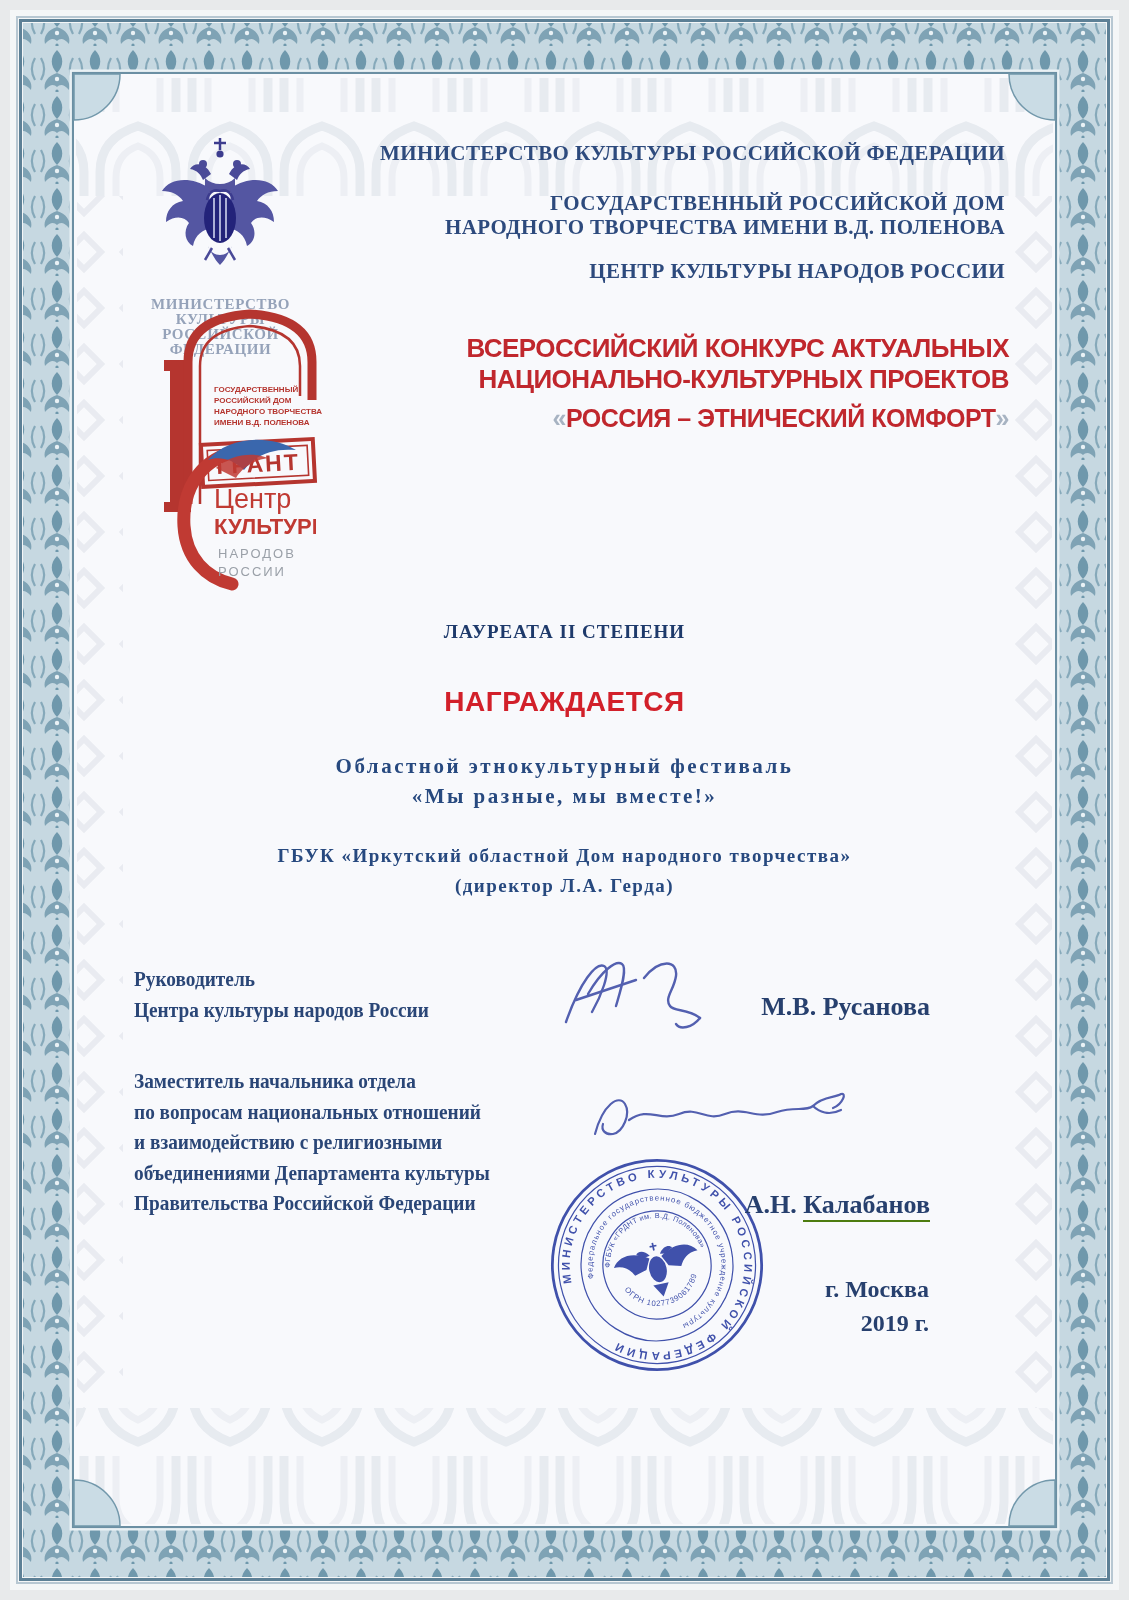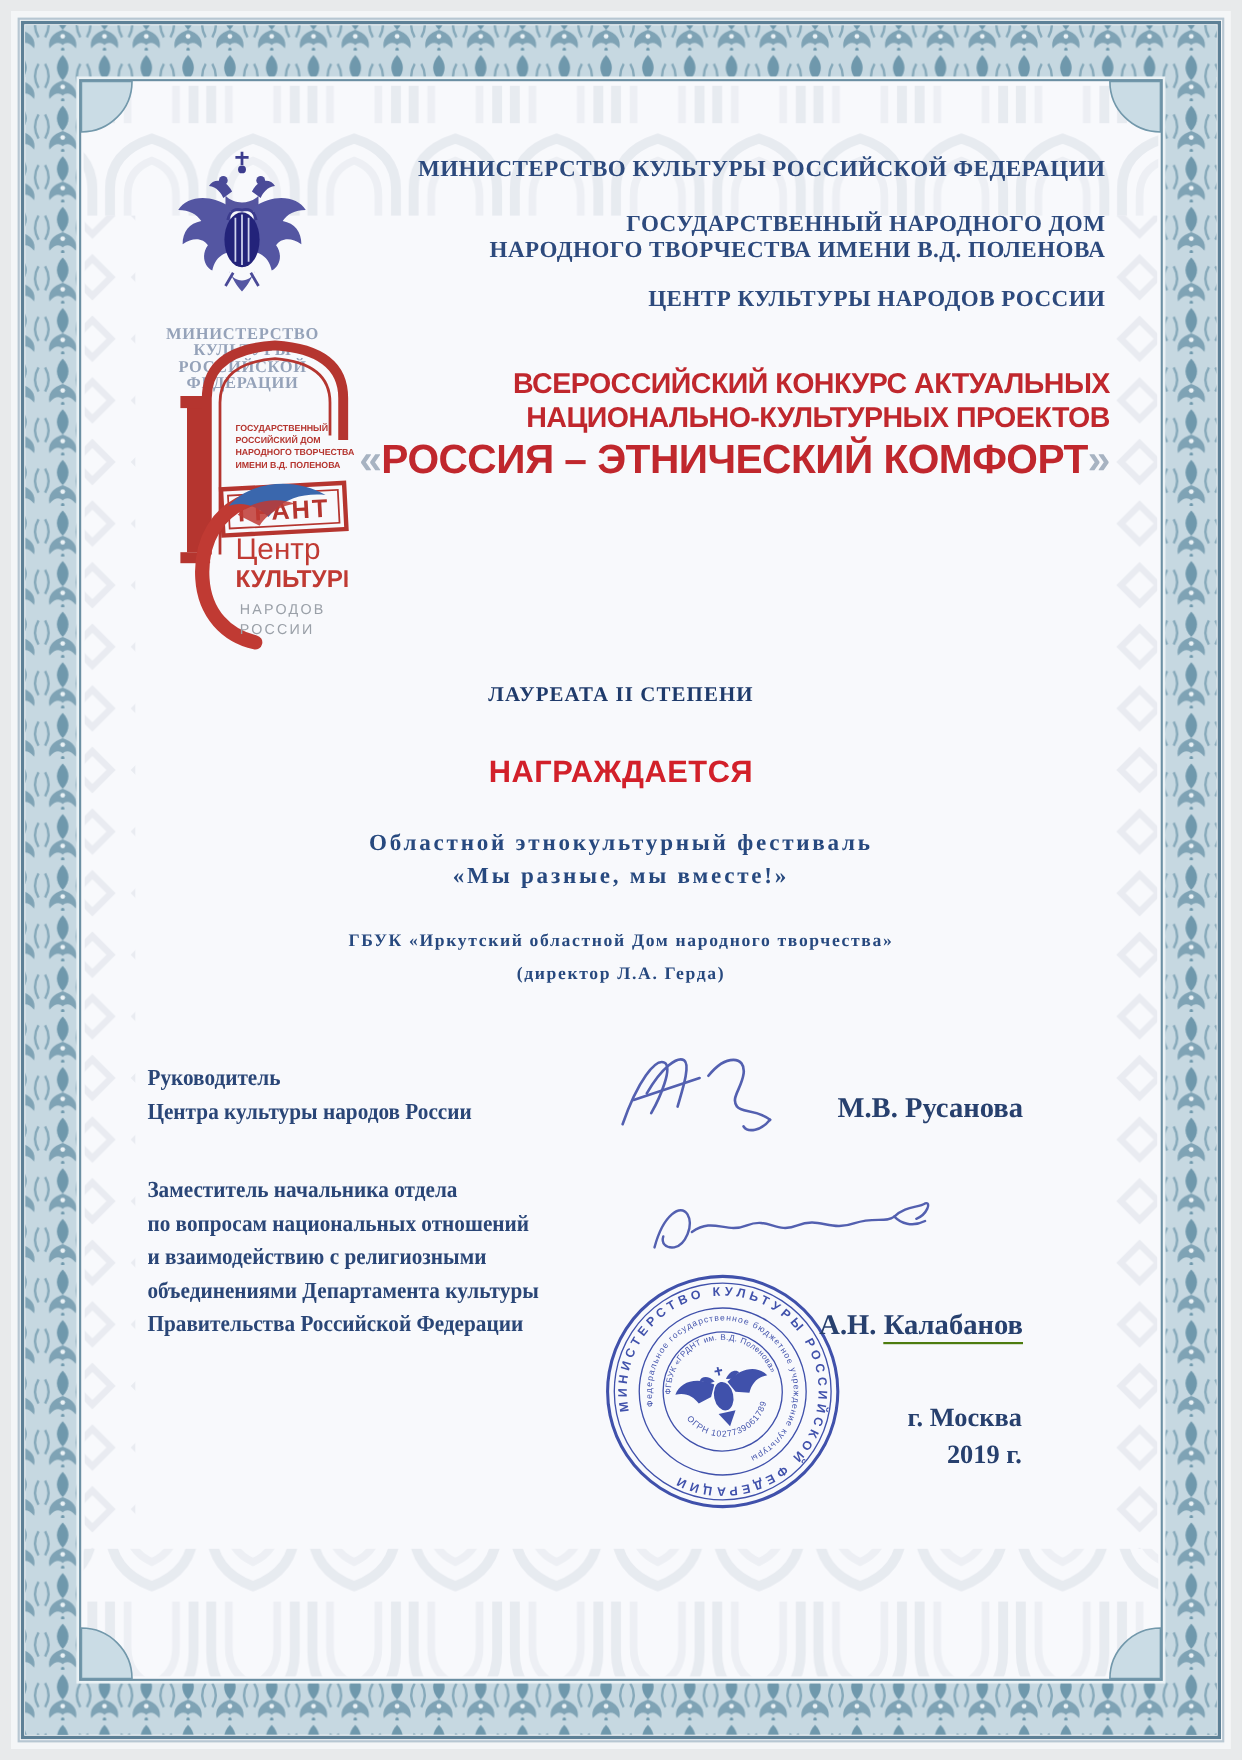--- a/index.html
+++ b/index.html
@@ -13,42 +13,42 @@
   
   .hdr{
     color:#2d4a7d;font-size:21px;font-weight:bold;font-family:"Liberation Serif",serif;
     text-align:right;line-height:24px;letter-spacing:.4px;z-index:3;
   }
   .red-competition{
     color:#c0272d;font-family:"Liberation Sans",sans-serif;font-weight:bold;
     text-align:right;z-index:3;
   }
   .red-competition .small-line{font-size:26px;line-height:31px;letter-spacing:-0.5px;}
-  .big-quote-line{font-size:37px;line-height:40px;margin-top:3px;letter-spacing:-0.5px;}
+  .big-quote-line{font-size:25px;line-height:40px;margin-top:3px;letter-spacing:-0.5px;}
   .quote-mark{color:#a7b3c2;}
   .diploma-script{
     font-family:"DejaVu Serif",serif;font-style:italic;font-weight:normal;
     color:#557ea6;font-size:142px;text-align:center;line-height:150px;
     letter-spacing:-5px;z-index:3;
     text-shadow:2px 2px 0 rgba(45,74,125,.18);
   }
   .degree{
     color:#1e3a6b;font-weight:bold;font-size:19px;letter-spacing:1px;
     text-align:center;z-index:3;
   }
   .award{
     color:#d2202a;font-family:"Liberation Sans",sans-serif;font-weight:bold;
     font-size:28px;letter-spacing:.5px;text-align:center;z-index:3;
   }
   .recipient{
     color:#27497f;font-weight:bold;font-size:21px;letter-spacing:2.5px;
     text-align:center;line-height:30px;z-index:3;
   }
   .org{
-    color:#27497f;font-weight:bold;font-size:16px;letter-spacing:1.5px;
+    color:#27497f;font-weight:bold;font-size:19px;letter-spacing:1.5px;
     text-align:center;line-height:30px;z-index:3;
   }
   .sig-label{
     color:#2a4677;font-weight:bold;font-size:21px;line-height:30.5px;
     transform:scaleX(.92);transform-origin:left top;white-space:nowrap;z-index:2;
   }
   .sig-name{
     color:#27406e;font-weight:bold;font-size:26px;text-align:right;z-index:3;
     white-space:nowrap;
   }
@@ -163,21 +163,21 @@
     <path d="M52,34 C72,10 114,8 140,24 C118,22 100,28 88,44 C76,32 62,30 52,34 Z" fill="#3a67ad"></path>
     <path d="M60,42 C74,28 98,26 112,32 C98,34 86,42 80,52 Z" fill="#c03a33" opacity=".85"></path>
     <text x="58" y="82" font-family="Liberation Sans, sans-serif" font-size="27" fill="#c03a33">Центр</text>
     <text x="58" y="108" font-family="Liberation Sans, sans-serif" font-size="22" font-weight="bold" fill="#c03a33">КУЛЬТУРЫ</text>
     <text x="62" y="132" font-family="Liberation Sans, sans-serif" font-size="13" letter-spacing="2" fill="#9aa0a8">НАРОДОВ</text>
     <text x="62" y="150" font-family="Liberation Sans, sans-serif" font-size="13" letter-spacing="2" fill="#9aa0a8">РОССИИ</text>
   </svg>
 
   <div class="abs hdr" style="right:124px;top:141px;">МИНИСТЕРСТВО КУЛЬТУРЫ РОССИЙСКОЙ ФЕДЕРАЦИИ</div>
   <div class="abs hdr" style="right:124px;top:191px;">
-    <div>ГОСУДАРСТВЕННЫЙ НАРОДНОГО ДОМ</div>
+    <div>ГОСУДАРСТВЕННЫЙ РОССИЙСКОЙ ДОМ</div>
     <div>НАРОДНОГО ТВОРЧЕСТВА ИМЕНИ В.Д. ПОЛЕНОВА</div>
   </div>
   <div class="abs hdr" style="right:124px;top:259px;margin-left:28px;">ЦЕНТР КУЛЬТУРЫ НАРОДОВ РОССИИ</div>
 
   <div class="abs red-competition" style="right:120px;top:333px;">
     <div class="small-line">ВСЕРОССИЙСКИЙ КОНКУРС АКТУАЛЬНЫХ</div>
     <div class="small-line">НАЦИОНАЛЬНО-КУЛЬТУРНЫХ ПРОЕКТОВ</div>
     <div class="big-quote-line"><span class="quote-mark">«</span><span>РОССИЯ – ЭТНИЧЕСКИЙ КОМФОРТ</span><span class="quote-mark">»</span></div>
   </div>
 

